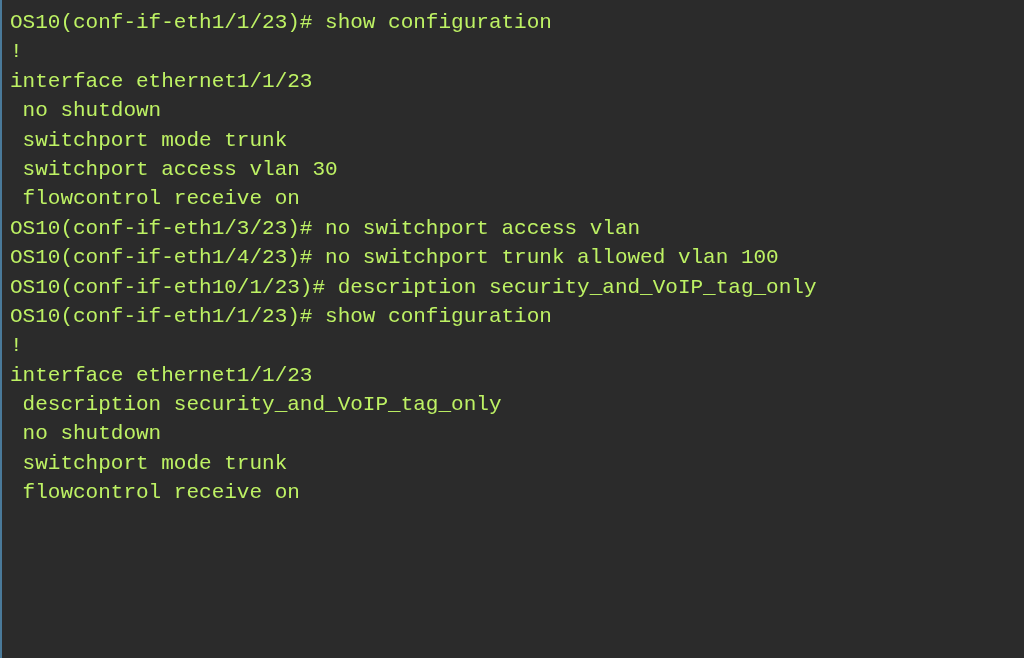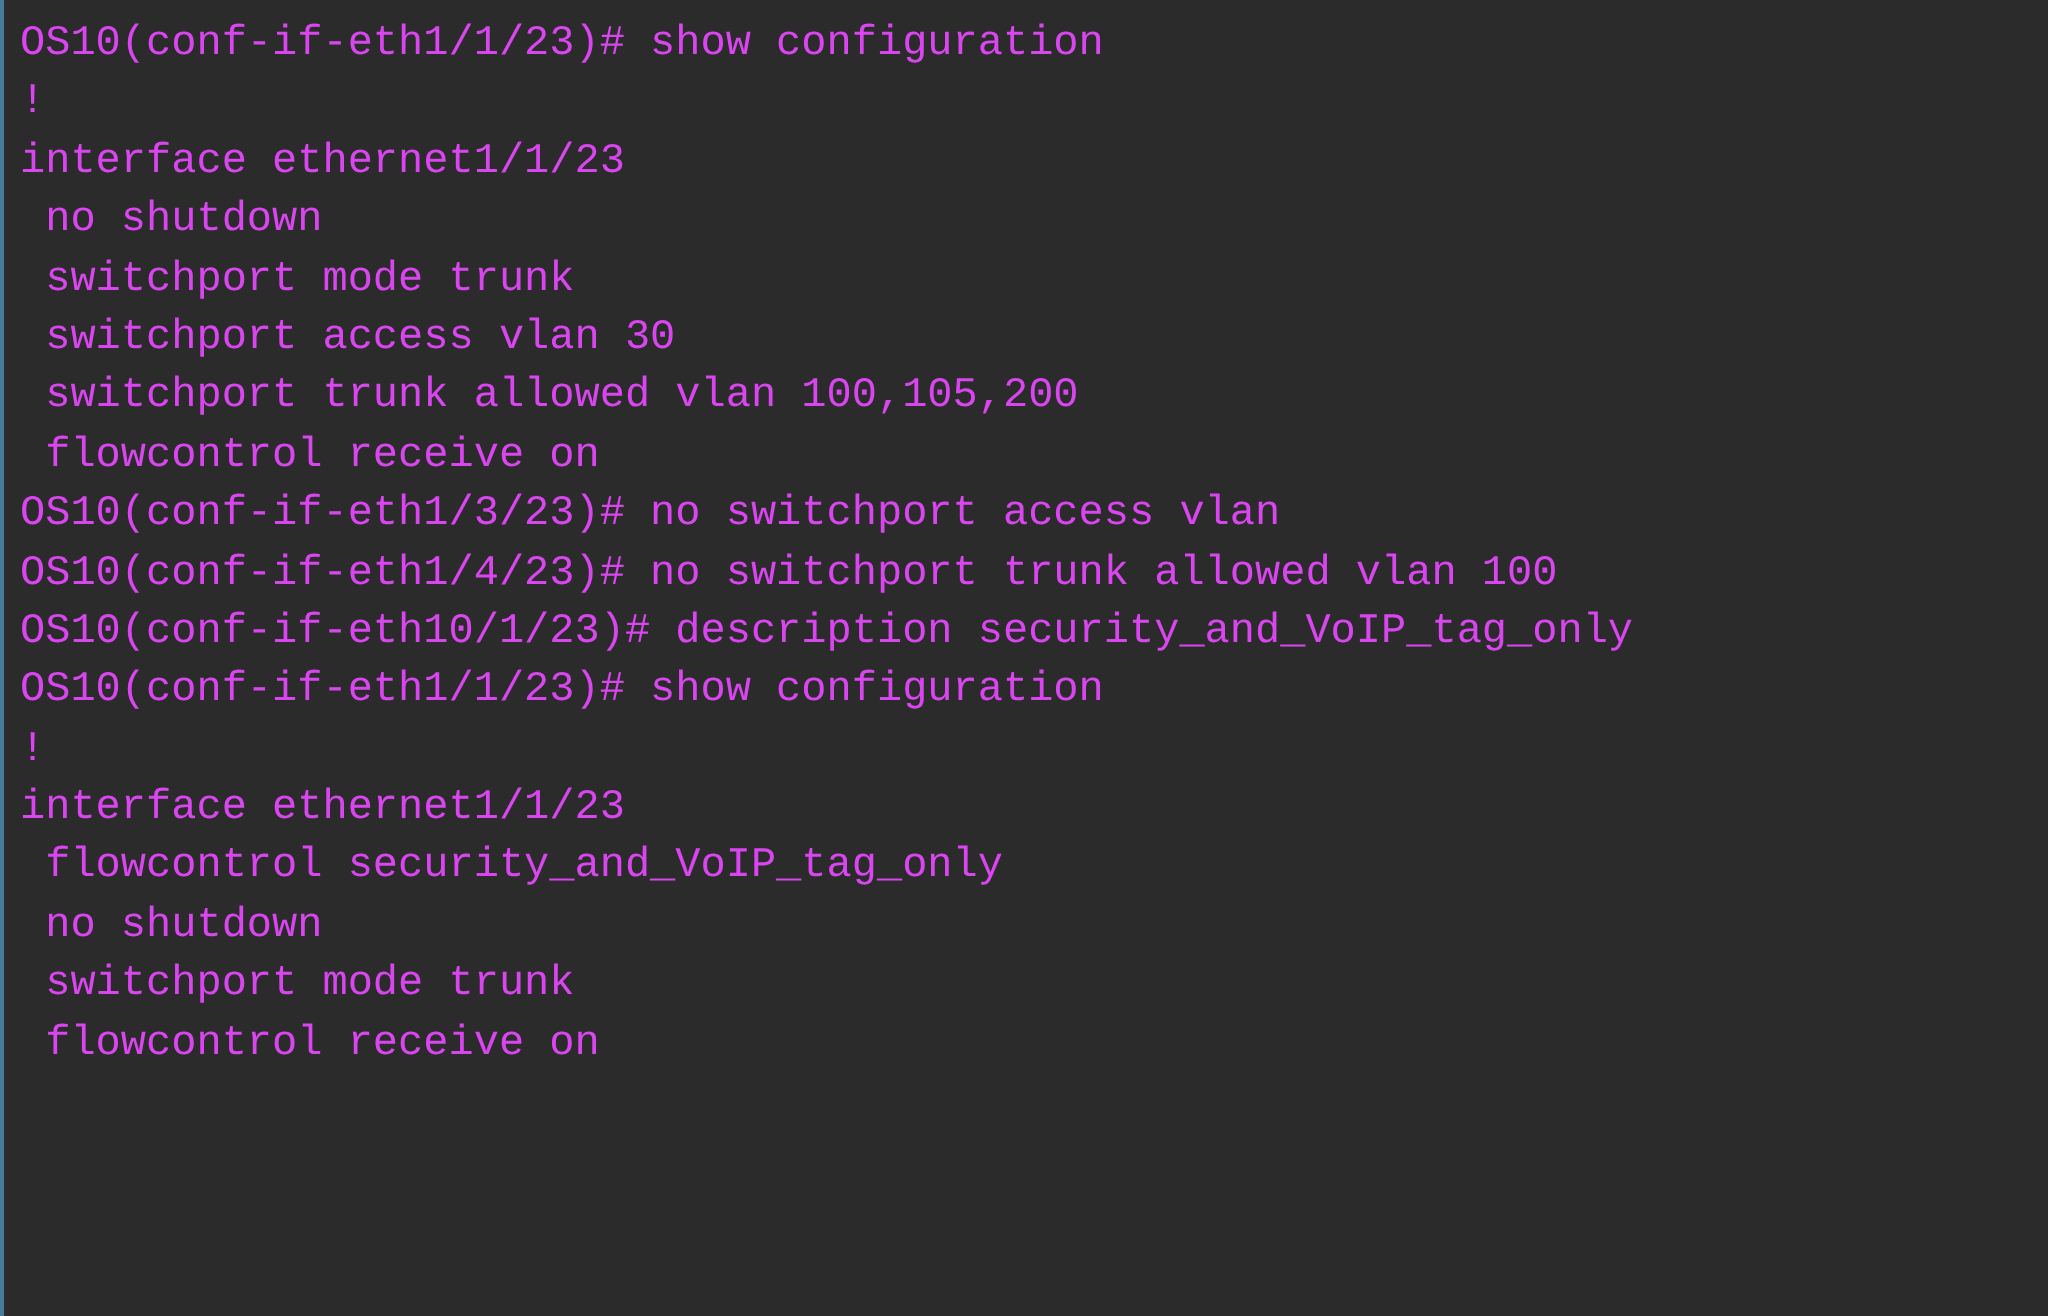--- a/index.html
+++ b/index.html
@@ -14,41 +14,40 @@
       color: #00ff00;
       padding: 8px 4px;
       line-height: 1.4;
       width: 1024px;
       height: 658px;
       overflow: hidden;
       border-left: 2px solid #4a7a9a;
     }
     .terminal-line {
       white-space: pre;
-      color: #d946ef;
+      color: #bef264;
     }
     .left-pad {
       padding-left: 4px;
     }
   </style>
 </head>
 <body>
 
 <div>
   <div class="terminal-line left-pad">OS10(conf-if-eth1/1/23)# show configuration</div>
   <div class="terminal-line left-pad">!</div>
   <div class="terminal-line left-pad">interface ethernet1/1/23</div>
   <div class="terminal-line left-pad"> no shutdown</div>
   <div class="terminal-line left-pad"> switchport mode trunk</div>
   <div class="terminal-line left-pad"> switchport access vlan 30</div>
-  <div class="terminal-line left-pad"> switchport trunk allowed vlan 100,105,200</div>
   <div class="terminal-line left-pad"> flowcontrol receive on</div>
   <div class="terminal-line left-pad">OS10(conf-if-eth1/3/23)# no switchport access vlan</div>
   <div class="terminal-line left-pad">OS10(conf-if-eth1/4/23)# no switchport trunk allowed vlan 100</div>
   <div class="terminal-line left-pad">OS10(conf-if-eth10/1/23)# description security_and_VoIP_tag_only</div>
   <div class="terminal-line left-pad">OS10(conf-if-eth1/1/23)# show configuration</div>
   <div class="terminal-line left-pad">!</div>
   <div class="terminal-line left-pad">interface ethernet1/1/23</div>
-  <div class="terminal-line left-pad"> flowcontrol security_and_VoIP_tag_only</div>
+  <div class="terminal-line left-pad"> description security_and_VoIP_tag_only</div>
   <div class="terminal-line left-pad"> no shutdown</div>
   <div class="terminal-line left-pad"> switchport mode trunk</div>
   <div class="terminal-line left-pad"> flowcontrol receive on</div>
 </div>
 
 </body></html>

